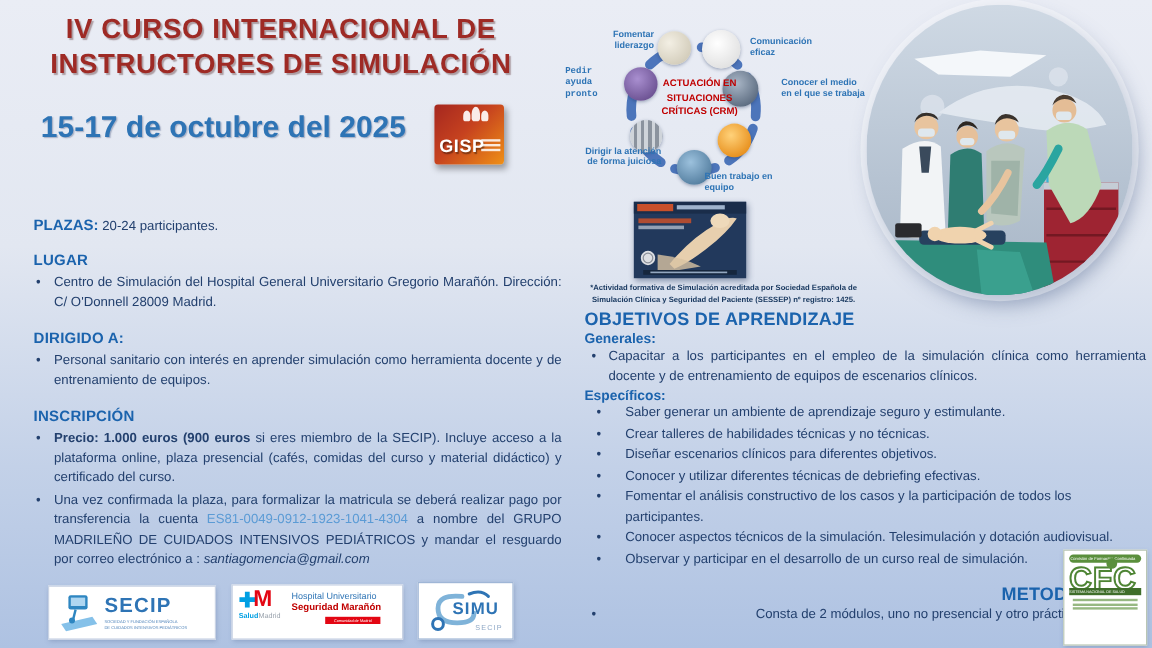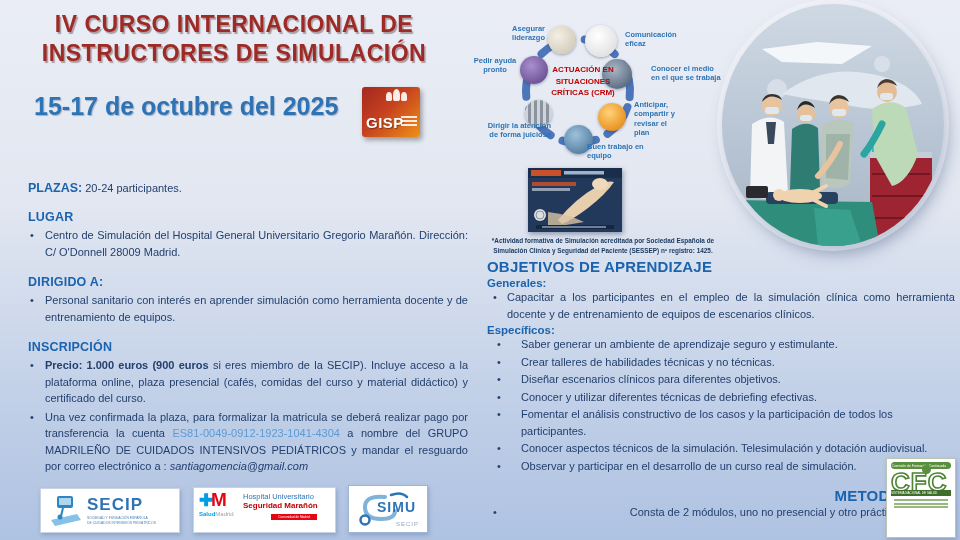--- a/index.html
+++ b/index.html
@@ -156,35 +156,31 @@
     </svg>
 
     <div class="node" style="left:93px;top:18px;width:28px;height:28px;background:radial-gradient(circle at 35% 35%,#f3efe4,#c9c2ae);"></div>
     <div class="node" style="left:130px;top:17px;width:32px;height:32px;background:radial-gradient(circle at 40% 35%,#ffffff,#d8d8d8);"></div>
     <div class="node" style="left:147px;top:51px;width:30px;height:30px;background:radial-gradient(circle at 40% 35%,#a9b6c6,#44556b);"></div>
     <div class="node" style="left:143px;top:95px;width:28px;height:28px;background:radial-gradient(circle at 40% 35%,#ffd27a,#e07b00);"></div>
     <div class="node" style="left:109px;top:117px;width:29px;height:29px;background:radial-gradient(circle at 40% 35%,#9cc1dd,#3f6b8e);"></div>
     <div class="node" style="left:70px;top:92px;width:27px;height:27px;background:repeating-linear-gradient(90deg,#cfd4da 0 3px,#8b939e 3px 6px);"></div>
     <div class="node" style="left:65px;top:48px;width:28px;height:28px;background:radial-gradient(circle at 40% 35%,#a98fd0,#5a4080);"></div>
 
-    <div class="nlabel" style="left:28px;top:16px;width:62px;text-align:right;">Asegurar
+    <div class="nlabel" style="left:28px;top:16px;width:62px;text-align:right;">Fomentar
 liderazgo</div>
     <div class="nlabel" style="left:170px;top:22px;width:68px;">Comunicación
 eficaz</div>
     <div class="nlabel" style="left:196px;top:56px;width:96px;">Conocer el medio
 en el que se trabaja</div>
-    <div class="nlabel" style="left:179px;top:92px;width:66px;">Anticipar,
-compartir y
-revisar el
-plan</div>
     <div class="nlabel" style="left:132px;top:134px;width:90px;">Buen trabajo en
 equipo</div>
     <div class="nlabel" style="left:4px;top:113px;width:92px;text-align:right;">Dirigir la atención
 de forma juiciosa</div>
-    <div class="nlabel" style="left:16px;top:48px;width:48px;text-align:center;">Pedir ayuda
+    <div class="nlabel" style="left:16px;top:48px;width:48px;text-align:left;font-family:Liberation Mono, monospace;">Pedir ayuda
 pronto</div>
     <div class="center-txt">ACTUACIÓN EN
 SITUACIONES
 CRÍTICAS  (CRM)</div>
   </div>
 
   <svg class="cert" viewBox="0 0 94 64">
     <rect width="94" height="64" fill="#22395c"></rect>
     <rect x="0" y="0" width="94" height="10" fill="#1a2d4a"></rect>
     <rect x="3" y="2" width="30" height="6" fill="#c8502a"></rect>

